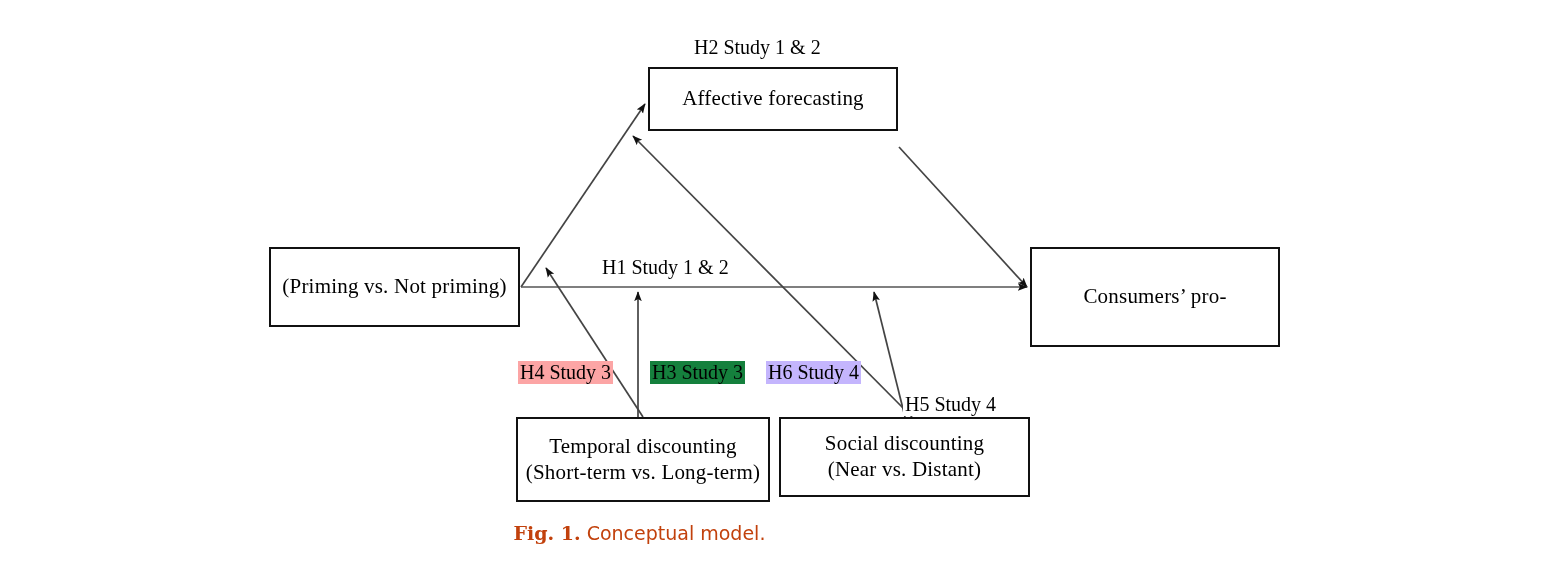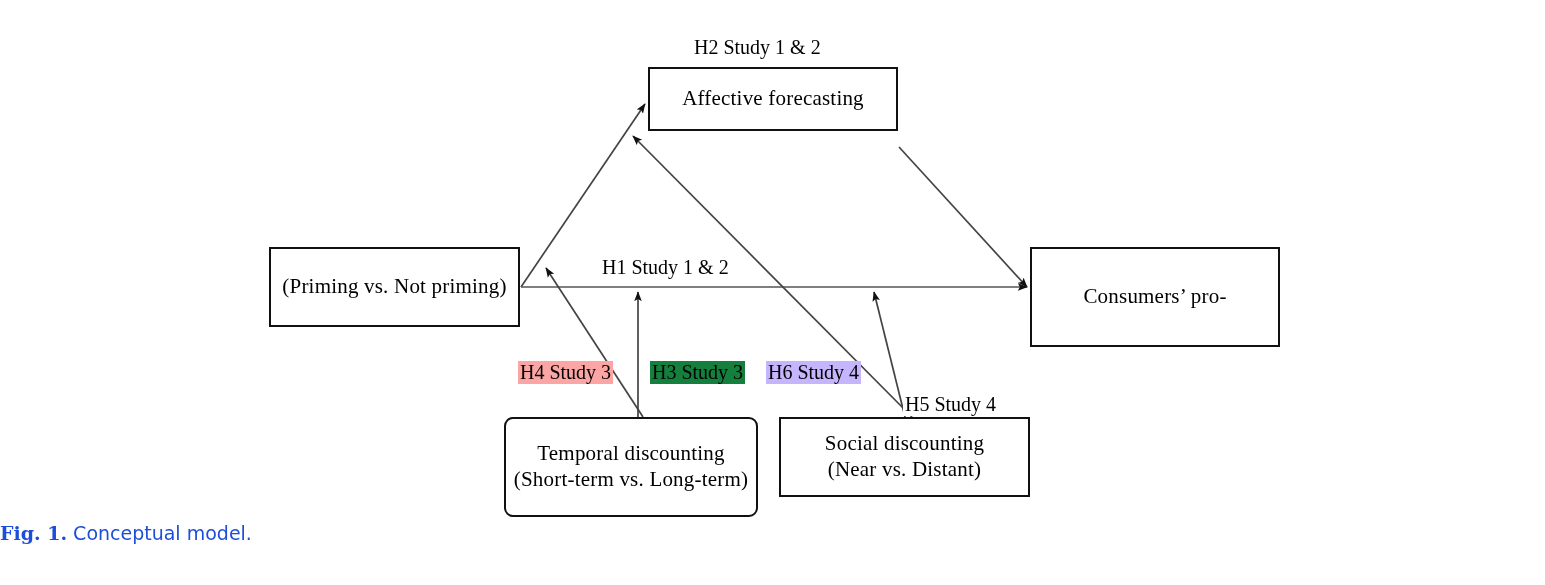--- a/index.html
+++ b/index.html
@@ -44,21 +44,21 @@
   #node-affective-forecasting {
     left: 648px; top: 67px; width: 250px; height: 64px;
   }
   #node-environmental-goal {
     left: 269px; top: 247px; width: 251px; height: 80px;
   }
   #node-consumers-behavior {
     left: 1030px; top: 247px; width: 250px; height: 100px;
   }
   #node-temporal-discounting {
-    left: 504px; top: 417px; width: 254px; height: 100px; border-radius: 9px;
+    left: 516px; top: 417px; width: 254px; height: 85px;
   }
   #node-social-discounting {
     left: 779px; top: 417px; width: 251px; height: 80px;
   }
   .edge-label {
     position: absolute;
     color: #000000;
     font-size: 20px;
     white-space: nowrap;
     background: transparent;
@@ -68,23 +68,24 @@
   #label-h1 { left: 600px; top: 256px; background:#ffffff; padding:0 2px; }
   #label-h4 { left: 518px; top: 361px; background:#fca5a5; padding:0 2px; }
   #label-h3 { left: 650px; top: 361px; background:#15803d; padding:0 2px; }
   #label-h6 { left: 766px; top: 361px; background:#c4b5fd; padding:0 2px; }
   #label-h5 { left: 903px; top: 361px; background:#ffffff; padding:0 2px;margin-top:32px; }
   #figure-caption {
     position: absolute;
     left: 0;
     top: 522px;
     width: 1279px;
+    text-align: center;
     font-family: "DejaVu Sans", "Liberation Sans", sans-serif;
     font-size: 19px;
-    color: #1d4ed8;
+    color: #c2410c;
     z-index: 4;
   }
   #figure-caption .cap-num {
     font-weight: bold;
     font-family: "DejaVu Serif", "Liberation Serif", serif;
   }
   #figure-caption .cap-text {
     font-weight: normal;
   }
 </style>

